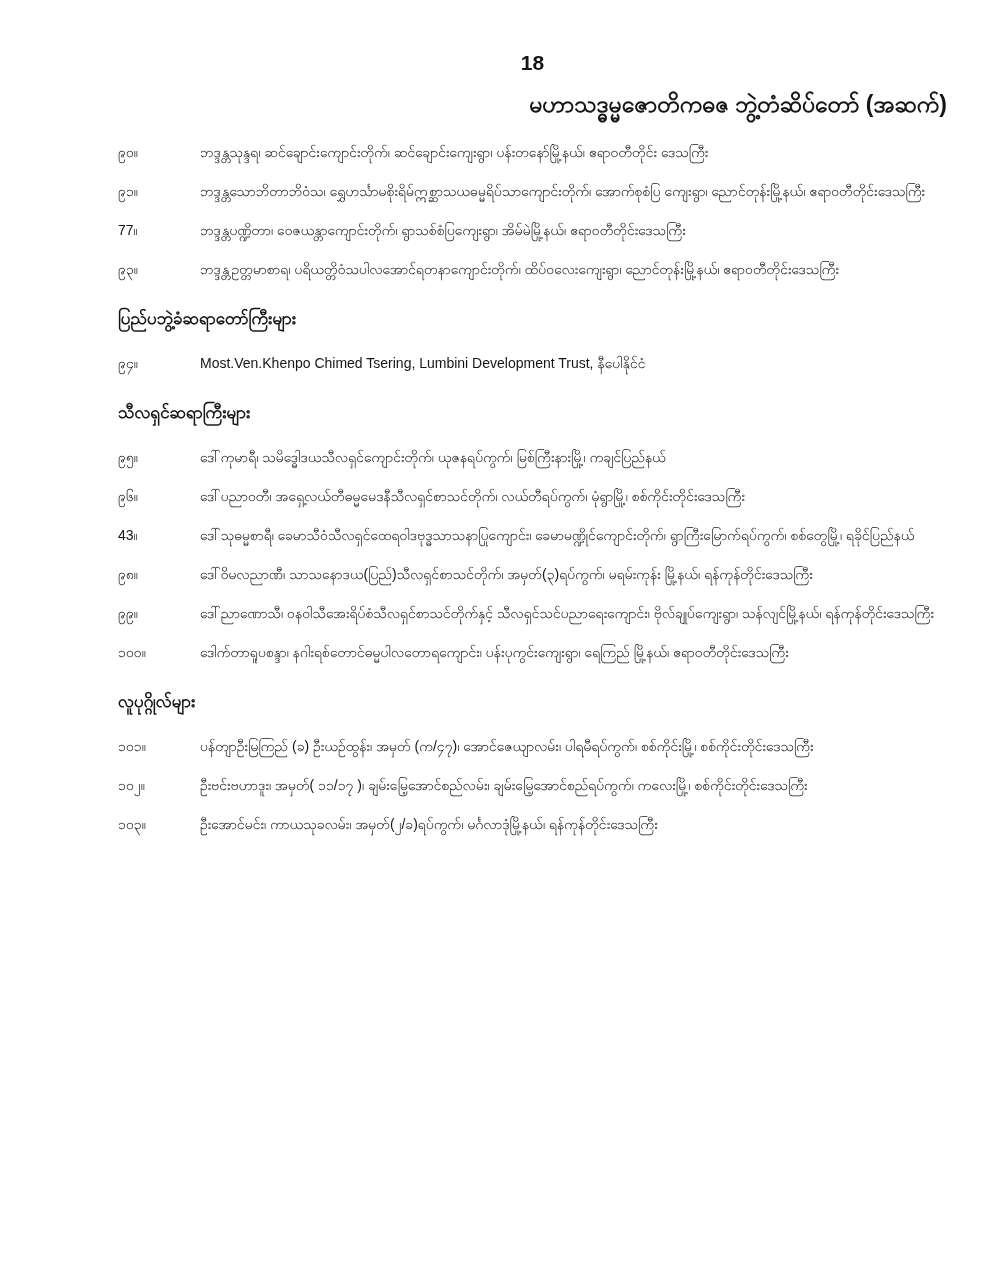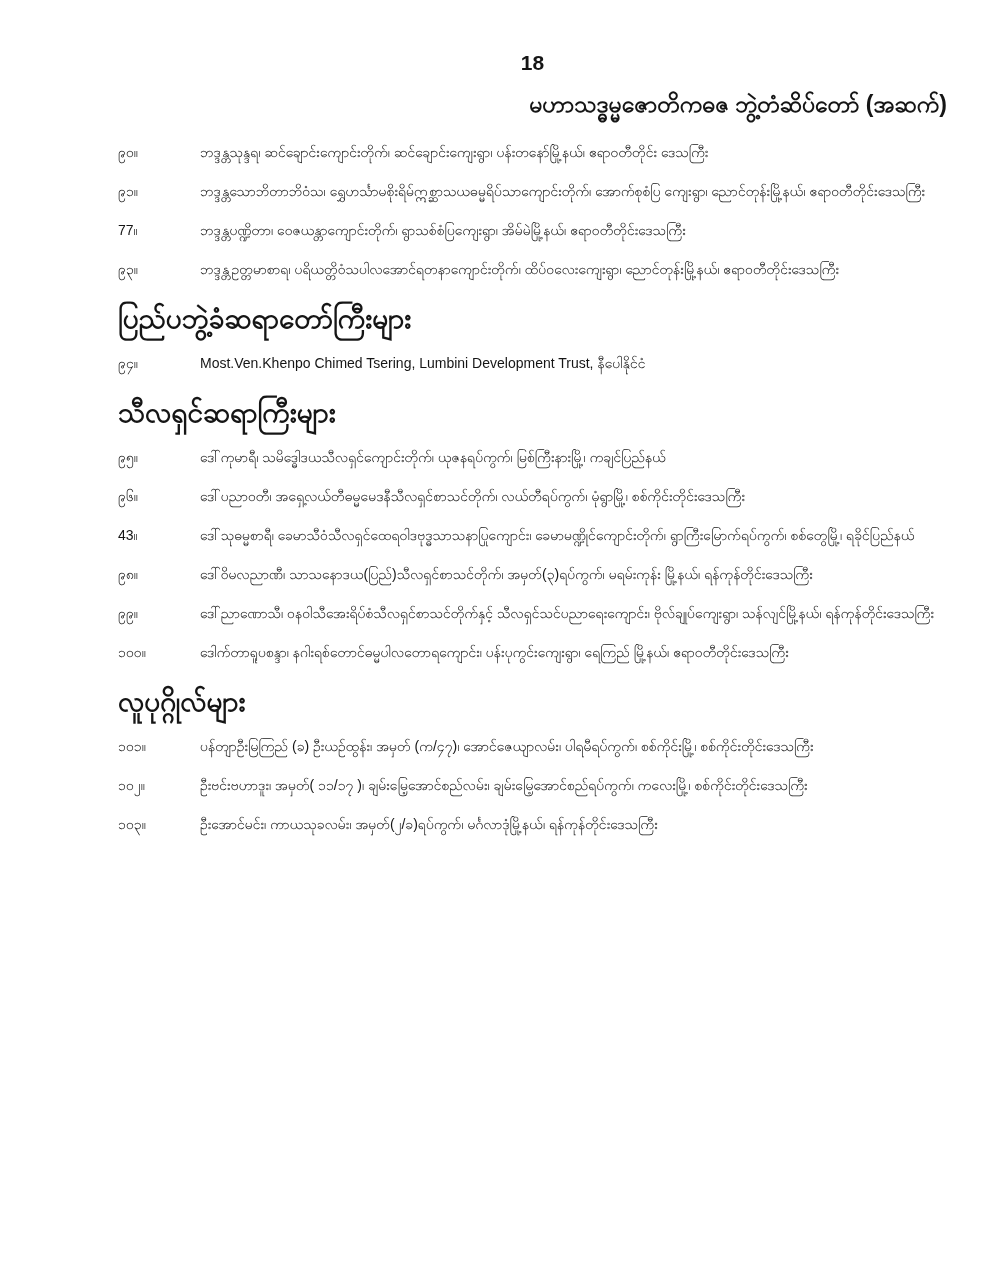--- a/index.html
+++ b/index.html
@@ -28,21 +28,21 @@
   }
   .doc-title {
     text-align: right;
     font-size: 23px;
     font-weight: bold;
     line-height: 40px;
     margin-bottom: 10px;
   }
   .doc-body { }
   .section-heading {
-    font-size: 28px;
+    font-size: 17px;
     font-weight: bold;
     line-height: 36px;
     margin-top: 14px;
     margin-bottom: 8px;
   }
   .item {
     display: flex;
     align-items: flex-start;
     font-size: 14px;
     line-height: 36px;

